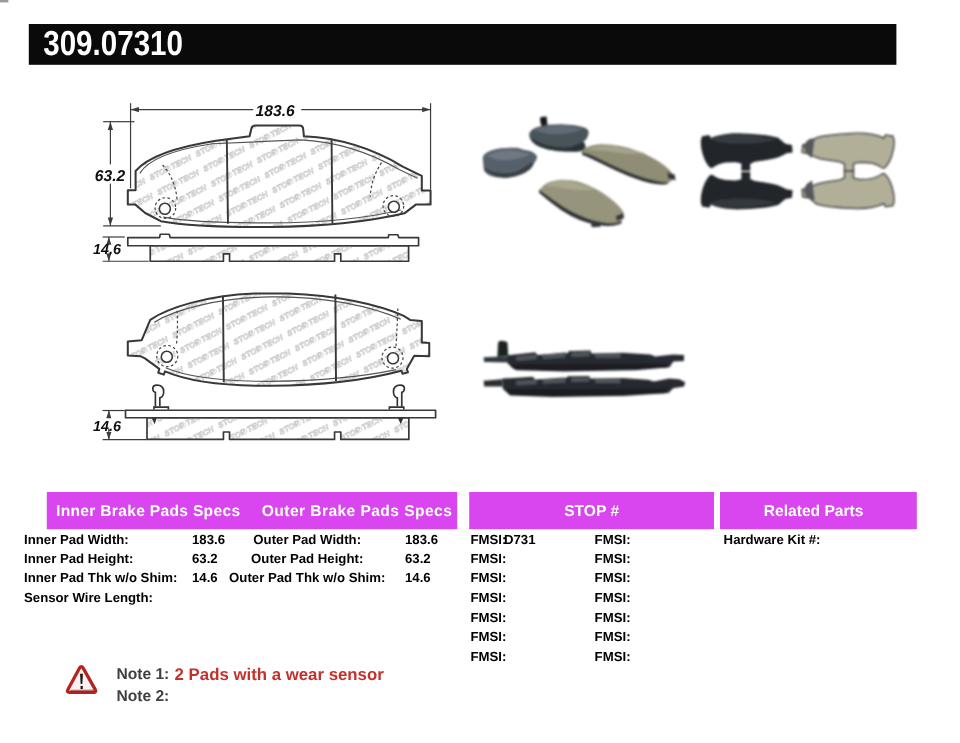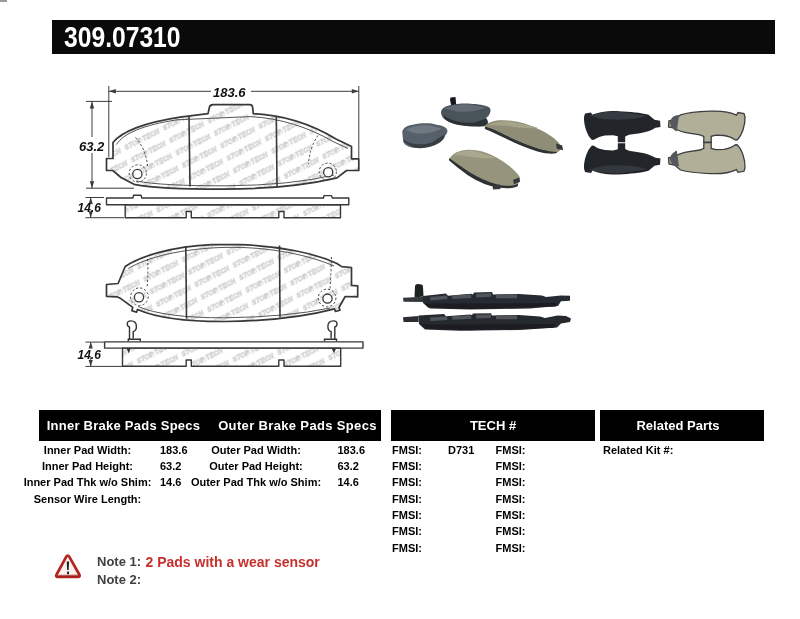--- a/index.html
+++ b/index.html
@@ -1,25 +1,25 @@
 <!DOCTYPE html>
 <html><head>
 <meta charset="utf-8">
 <style>
   html,body{margin:0;padding:0;}
   body{width:800px;height:619px;position:relative;background:#fff;
        font-family:"Liberation Sans",sans-serif;overflow:hidden;}
   .abs{position:absolute;}
-  .hdrbar{position:absolute;left:52px;top:20px;width:723px;height:34px;background:#0a0a0a;}
+  .hdrbar{position:absolute;left:24px;top:20px;width:723px;height:34px;background:#0a0a0a;}
   .pn{position:absolute;left:12px;top:0;height:34px;line-height:34px;color:#fff;
       font-weight:bold;font-size:29px;transform:scaleX(0.85);transform-origin:0 50%;
       letter-spacing:0px;}
   .bp{position:absolute;right:14.5px;top:0;height:34px;line-height:38px;color:#fff;
       font-weight:bold;font-size:22px;letter-spacing:1.25px;}
-  .tblbar{position:absolute;top:410px;height:31px;background:#000000;color:#fff;
+  .tblbar{position:absolute;top:410px;height:31px;background:#d946ef;color:#fff;
           font-weight:bold;font-size:13px;}
   .tblbar span{position:absolute;top:0;line-height:31px;text-align:center;}
   .spec{position:absolute;font-size:11px;font-weight:bold;line-height:16.33px;
         white-space:nowrap;color:#000;}
   .notes{position:absolute;left:97px;top:552.5px;font-size:13px;font-weight:bold;
          line-height:18.8px;color:#404040;}
   .rednote{position:absolute;left:145.5px;top:552.8px;font-size:14px;font-weight:bold;
          line-height:18.8px;color:#c5302c;}
 </style>
 </head>
@@ -250,38 +250,38 @@
     <path d="M430,317.5 l17,-1.2 l0.4,3.6 l-17,1.2 z M452,316.2 l19,-1 l0.3,3.6 l-19,1 z M476,314.8 l15,-0.5 l0.2,3.6 l-15,0.5 z M496,315.6 l21,0 l0,3.6 l-21,0 z" fill="#4f545a"></path>
     <path d="M421,324.5 L556,324 L554,327.8 L470,330.3 L426,328.8 Z" fill="#1c1f22"></path>
   </g>
 </svg>
 
 <div class="tblbar" style="left:39px;width:342px;">
   <span style="left:0;width:169px;letter-spacing:0.25px;">Inner Brake Pads Specs</span>
   <span style="left:175px;width:167px;letter-spacing:0.35px;">Outer Brake Pads Specs</span>
 </div>
 <div class="tblbar" style="left:391px;width:204px;">
-  <span style="left:0;width:204px;">TECH #</span>
+  <span style="left:0;width:204px;">STOP #</span>
 </div>
 <div class="tblbar" style="left:600px;width:164px;">
   <span style="left:0;width:156px;">Related Parts</span>
 </div>
 
-<div class="spec" style="left:20px;top:441.6px;width:135px;text-align:center;">
+<div class="spec" style="left:20px;top:441.6px;width:135px;text-align:left;">
   Inner Pad Width:<br>Inner Pad Height:<br>Inner Pad Thk w/o Shim:<br>Sensor Wire Length:
 </div>
 <div class="spec" style="left:160px;top:441.6px;">183.6<br>63.2<br>14.6</div>
 <div class="spec" style="left:180px;top:441.6px;width:152px;text-align:center;">
   Outer Pad Width:<br>Outer Pad Height:<br>Outer Pad Thk w/o Shim:
 </div>
 <div class="spec" style="left:337.5px;top:441.6px;">183.6<br>63.2<br>14.6</div>
 <div class="spec" style="left:392px;top:441.6px;">FMSI:<br>FMSI:<br>FMSI:<br>FMSI:<br>FMSI:<br>FMSI:<br>FMSI:</div>
-<div class="spec" style="left:448px;top:441.6px;">D731</div>
+<div class="spec" style="left:420px;top:441.6px;">D731</div>
 <div class="spec" style="left:495.5px;top:441.6px;">FMSI:<br>FMSI:<br>FMSI:<br>FMSI:<br>FMSI:<br>FMSI:<br>FMSI:</div>
-<div class="spec" style="left:603px;top:441.6px;">Related Kit #:</div>
+<div class="spec" style="left:603px;top:441.6px;">Hardware Kit #:</div>
 
 <svg class="abs" style="left:54px;top:554px" width="28" height="26" viewBox="0 0 28 26">
   <path d="M12.3,2.6 Q13.8,0.4 15.2,2.6 L25.3,20.5 Q26.6,22.9 23.9,22.9 L3.9,22.9
            Q1.3,22.9 2.6,20.5 Z" fill="#fbf1f0" stroke="#b3241f" stroke-width="2.7" stroke-linejoin="round"></path>
   <path d="M12.7,7.5 L15.1,7.5 L14.6,16 L13.2,16 Z" fill="#1a1a1a"></path>
   <rect x="13.1" y="17.6" width="1.9" height="2.6" fill="#1a1a1a"></rect>
   <path d="M3.9,22.9 L23.9,22.9 L25.3,20.5 L5,20.8 Z" fill="#8f1b17" opacity="0.5"></path>
 </svg>
 <div class="notes">Note 1:<br>Note 2:</div>
 <div class="rednote">2 Pads with a wear sensor</div>

